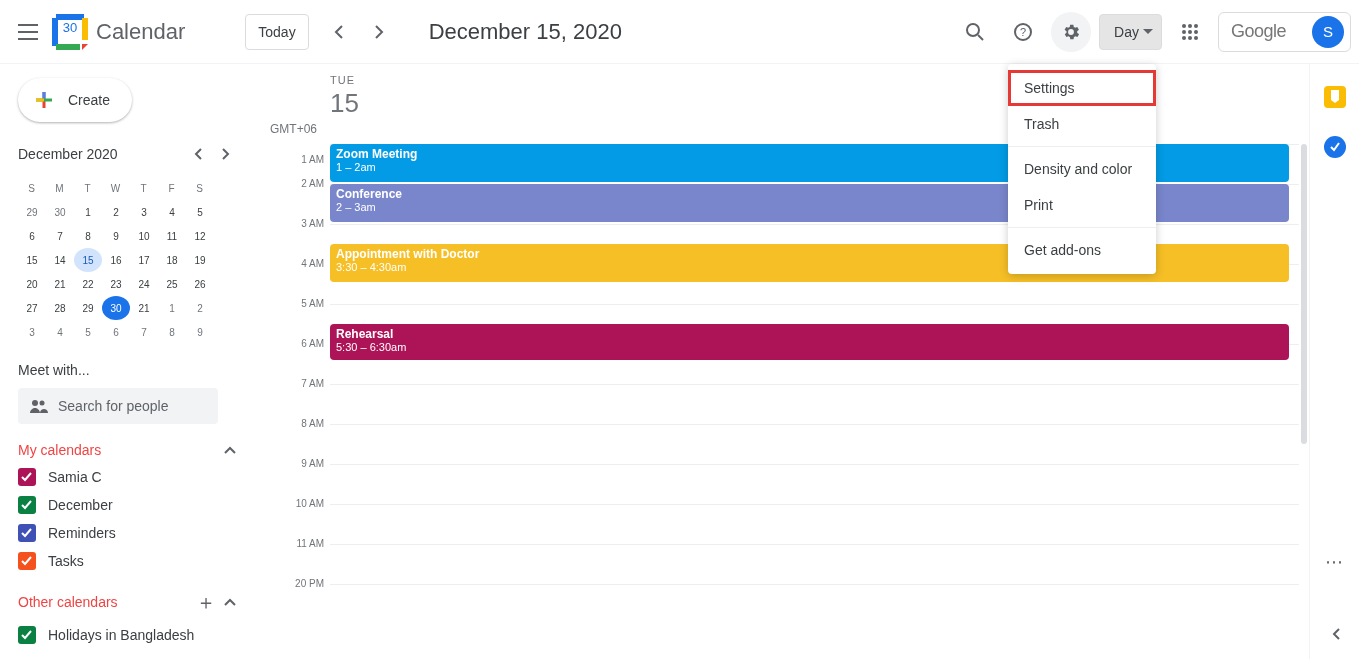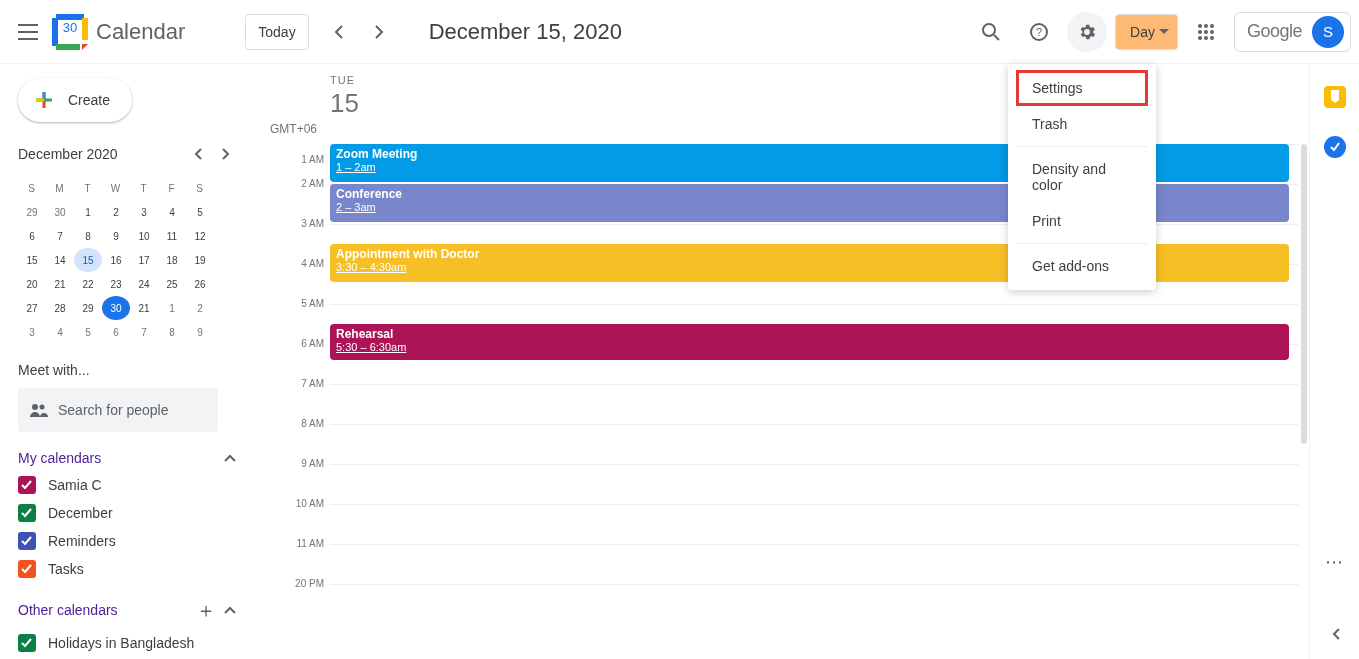--- a/index.html
+++ b/index.html
@@ -14,72 +14,72 @@
   .logo-wrap { display:flex; align-items:center; gap:8px; margin-left:4px; }
   .logo-box { width:36px; height:36px; position:relative; }
   .logo-rect { position:absolute; }
   .logo-txt { position:absolute; top:6px; left:8px; width:20px; text-align:center; font-size:13px; color:#1a73e8; font-weight:500; }
   .app-name { font-size:22px; color:#5f6368; }
   .today-btn { margin-left:60px; border:1px solid #dadce0; background:#fff; height:36px; padding:0 12px; border-radius:4px; font-size:14px; color:#3c4043; cursor:pointer; }
   .nav-arrow { margin-left:10px; }
   .date-title { margin-left:30px; font-size:22px; color:#3c4043; }
   .header-spacer { flex:1; }
   .hdr-right { display:flex; align-items:center; gap:8px; }
-  .view-select { border:1px solid #dadce0; background:#fdba74; height:36px; padding:0 8px 0 14px; border-radius:4px; font-size:14px; color:#3c4043; display:flex; align-items:center; gap:4px; cursor:pointer; }
-  .google-btn { border:1px solid #dadce0; border-radius:6px; height:40px; display:flex; align-items:center; gap:10px; padding:0 6px 0 12px; cursor:pointer; }
+  .view-select { border:1px solid #dadce0; background:#e5e5e5; height:36px; padding:0 8px 0 14px; border-radius:4px; font-size:14px; color:#3c4043; display:flex; align-items:center; gap:4px; cursor:pointer; }
+  .google-btn { border:1px solid #dadce0; border-radius:6px; height:40px; display:flex; align-items:center; gap:26px; padding:0 6px 0 12px; cursor:pointer; }
   .google-txt { font-size:18px; color:#777; font-weight:500; letter-spacing:-.5px;}
   .avatar { width:32px; height:32px; border-radius:50%; background:#1a73e8; color:#fff; display:flex; align-items:center; justify-content:center; font-size:15px; }
 
   
   .body-row { display:flex; height:calc(100% - 64px); }
   .sidebar { width:250px; padding:14px 10px 0 18px; overflow:hidden; }
   .create-btn { display:inline-flex; align-items:center; gap:12px; padding:10px 22px 10px 14px; border-radius:24px; box-shadow:0 1px 3px rgba(0,0,0,.2),0 1px 2px rgba(0,0,0,.12); background:#fff; cursor:pointer; font-size:14px; color:#3c4043; font-weight:500; }
   .mini-header { display:flex; align-items:center; margin-top:18px;justify-content:space-between; }
   .mini-month { font-size:14px; color:#3c4043; flex:1; }
   .mini-nav { width:28px; height:28px; display:flex; align-items:center; justify-content:center; color:#5f6368; cursor:pointer; }
   .mini-grid { margin-top:8px; }
   .mini-row { display:flex; }
   .mini-cell { width:28px; height:24px; display:flex; align-items:center; justify-content:center; font-size:10px; color:#3c4043; cursor:pointer; border-radius:50%; }
   .mini-cell.dow { color:#70757a; cursor:default; font-size:10px;}
   .mini-cell.muted { color:#70757a; }
   .mini-cell.sel { background:#d2e3fc; color:#185abc; }
   .mini-cell.today { background:#1a73e8; color:#fff; }
   .section-title { font-size:14px; color:#3c4043; margin-top:18px; font-weight:500;}
-  .search-people { margin-top:10px; background:#f1f3f4; border-radius:4px; height:44px; display:flex; align-items:center; gap:10px; padding:0 12px; color:#5f6368; font-size:14px; cursor:text; width:200px;}
+  .search-people { margin-top:10px; background:#f1f3f4; border-radius:4px; height:36px; display:flex; align-items:center; gap:10px; padding:0 12px; color:#5f6368; font-size:14px; cursor:text; width:200px;}
   .cal-section-hdr { display:flex; align-items:center; margin-top:18px; }
-  .cal-section-hdr .t { flex:1; font-size:14px; color:#4c1d95; }
+  .cal-section-hdr .t { flex:1; font-size:14px; color:#ef4444; }
   .chev { color:#5f6368; cursor:pointer; padding:4px; }
   .cal-item { display:flex; align-items:center; gap:12px; margin-top:10px; font-size:14px; color:#3c4043; cursor:pointer;}
   .chk { width:18px; height:18px; border-radius:3px; display:inline-flex; align-items:center; justify-content:center; color:#fff; font-size:12px; }
 
   
   .main { flex:1; display:flex; position:relative; }
   .cal-col { flex:1; overflow:hidden; position:relative; }
   .day-hdr { padding:10px 0 4px 80px; }
   .dow { font-size:11px; color:#70757a; letter-spacing:1px; }
   .dnum { font-size:26px; color:#70757a; margin-top:2px;}
   .tz { position:absolute; left:20px; top:58px; font-size:12px; color:#70757a; }
   .grid { position:absolute; top:80px; left:0; right:10px; bottom:0; }
   .hour-row { height:40px; border-top:1px solid #eee; position:relative; margin-left:80px;}
   .hour-lbl { position:absolute; left:32px; width:42px; text-align:right; font-size:10px; color:#70757a; transform:translateY(-6px);}
   .event { position:absolute; left:80px; right:10px; border-radius:4px; padding:3px 6px 12px; color:#fff; font-size:12px; overflow:hidden; cursor:pointer;}
   .event .tt { font-weight:600; font-size:12px; }
-  .event .tm { font-size:11px;text-decoration:underline; }
+  .event .tm { font-size:11px; }
   .scrollbar { position:absolute; right:2px; top:80px; width:6px; height:300px; background:#dadce0; border-radius:3px; }
 
   
   .right-rail { width:50px; border-left:1px solid #f1f3f4; display:flex; flex-direction:column; align-items:center; padding-top:22px; gap:28px; }
   .rail-ic { width:22px; height:22px; border-radius:4px; display:flex; align-items:center; justify-content:center; color:#fff; font-size:12px; cursor:pointer;}
   .rail-ic.keep { background:#fbbc04; }
   .rail-ic.tasks { background:#1a73e8; border-radius:50%;}
   .rail-more { color:#5f6368; font-size:18px; cursor:pointer; margin-top:auto; position:absolute; right:16px; bottom:86px;}
   .rail-exp { position:absolute; right:16px; bottom:18px; color:#5f6368; cursor:pointer; font-size:18px;}
 
   
-  .menu { position:absolute; top:64px; left:1008px; width:148px; background:#fff; box-shadow:0 2px 10px rgba(0,0,0,.2); border-radius:4px; padding:6px 8px; font-size:14px; color:#3c4043; z-index:10;}
+  .menu { position:absolute; top:64px; left:1008px; width:148px; background:#fff; box-shadow:0 2px 10px rgba(0,0,0,.2); border-radius:4px; padding:6px 0; font-size:14px; color:#3c4043; z-index:10;}
   .menu-item { padding:10px 16px; cursor:pointer; }
   .menu-sep { height:1px; background:#eee; margin:4px 0; }
   .menu-item.hl { outline:3px solid #e53935; outline-offset:-3px; }
 
   svg { display:block; }
 </style>
 </head>
 <body>
 
 <div class="header">

